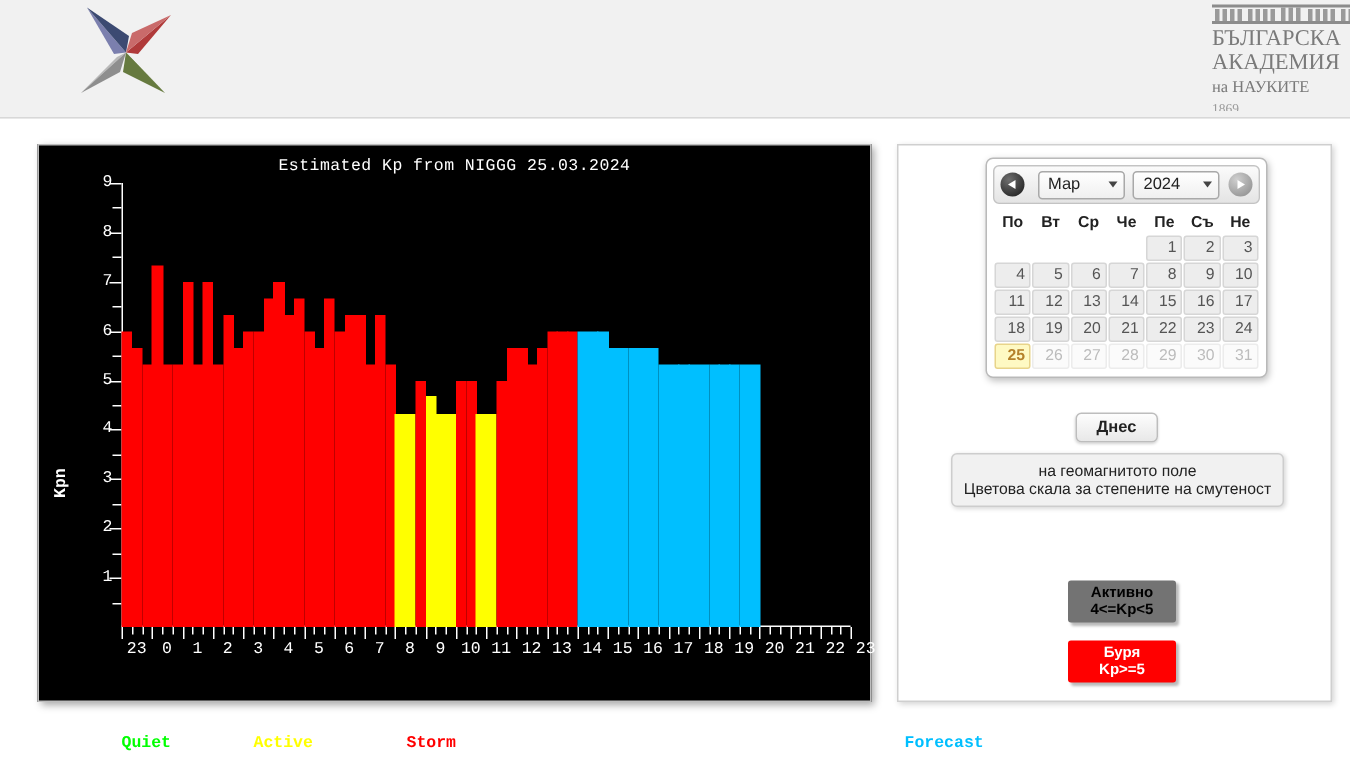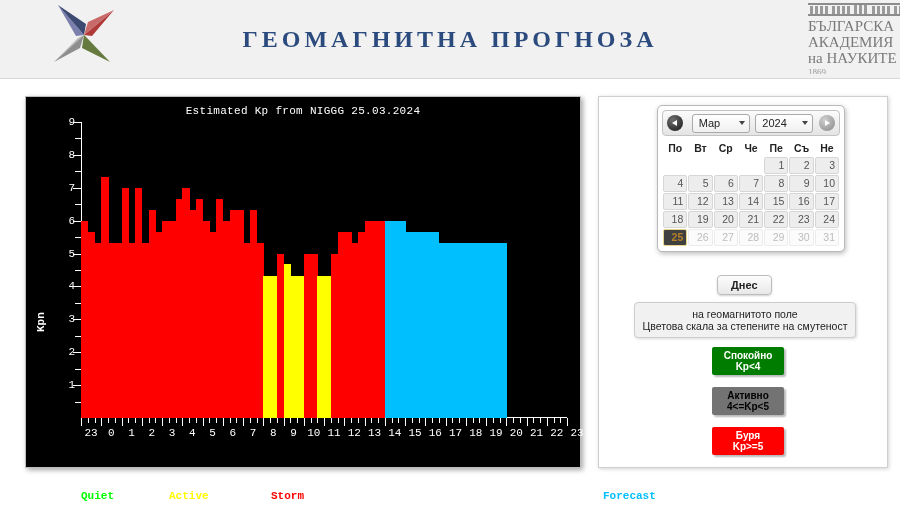--- a/index.html
+++ b/index.html
@@ -30,21 +30,21 @@
     overflow:hidden;color:#6b6b6b;
   }
   #bas-building{
     width:100px;height:15px;margin:2px 0 1px 0;
     display:block;
   }
   .bas-line{
     font-family:"Liberation Serif", serif;
     font-size:15px;line-height:16px;white-space:nowrap;color:#7a7a7a;
   }
-  .bas-line.small{font-size:15px;}
+  .bas-line.small{font-size:11px;}
   #bas-year{
     font-family:"Liberation Serif", serif;
     font-size:9px;color:#9a9a9a;white-space:nowrap;margin-top:1px;
   }
 
   
   #chart-panel{
     position:absolute;left:25px;top:96px;width:556px;height:372px;
     background:#000;border:1px solid #bdbdbd;
     box-shadow:2px 2px 5px rgba(0,0,0,.35);
@@ -144,21 +144,21 @@
   #cal-grid td{
     width:24px;height:17px;padding:0;text-align:right;
   }
   .day{
     display:block;font-size:10.5px;color:#555;
     background:#ededed;border:1px solid #d6d6d6;border-radius:2px;
     padding:1px 3px 1px 0;line-height:13px;
   }
   .day.muted{color:#bcbcbc;background:#fbfbfb;border-color:#ececec;}
   .day.today{
-    color:#b5812a;background:#404040;border:1px solid #e8d48a;font-weight:bold;text-align:right;
+    color:#b5812a;background:#fef9c3;border:1px solid #e8d48a;font-weight:bold;text-align:right;
   }
   .day.empty{background:transparent;border-color:transparent;}
 
   
   #today-btn{
     position:absolute;left:118px;top:178px;
     background:linear-gradient(#fdfdfd,#e8e8e8);
     border:1px solid #bdbdbd;border-radius:4px;
     font-size:11px;font-weight:bold;color:#222;
     padding:3px 13px;box-shadow:0 1px 2px rgba(0,0,0,.18);
@@ -193,21 +193,20 @@
       <polygon points="40,33 14,3 42,22" fill="#3c4a72"></polygon>
       <polygon points="40,33 70,8 48,34" fill="#b03a3a"></polygon>
       <polygon points="40,33 70,8 44,20" fill="#c96a6a"></polygon>
       <polygon points="40,33 10,60 34,36" fill="#b9b9b9"></polygon>
       <polygon points="40,33 10,60 36,46" fill="#8e8e8e"></polygon>
       <polygon points="40,33 66,60 44,38" fill="#8d9f63"></polygon>
       <polygon points="40,33 66,60 38,46" fill="#667a3f"></polygon>
     </svg>
   </div>
 
-  <div id="page-title">ГЕОМАГНИТНА ПРОГНОЗА</div>
 
   <div id="bas-logo">
     <svg id="bas-building" viewBox="0 0 100 15">
       <rect x="0" y="1" width="100" height="2" fill="#8c8c8c"></rect>
       <rect x="0" y="12" width="100" height="2" fill="#8c8c8c"></rect>
       <g fill="#9a9a9a">
         <rect x="2" y="4" width="3" height="8"></rect>
           <rect x="7" y="4" width="3" height="8"></rect>
         <rect x="12" y="4" width="3" height="8"></rect>
           <rect x="17" y="4" width="3" height="8"></rect>
@@ -595,24 +594,20 @@
     </table>
   </div>
 
   <div id="today-btn">Днес</div>
 
   <div id="scale-caption">
     <div>на геомагнитото поле</div>
     <div>Цветова скала за степените на смутеност</div>
   </div>
 
-  <div class="scale-box" id="scale-quiet">
-    <span>Спокойно</span>
-    <span>Kp&lt;4</span>
-  </div>
   <div class="scale-box" id="scale-active">
     <span>Активно</span>
     <span>4&lt;=Kp&lt;5</span>
   </div>
   <div class="scale-box" id="scale-storm">
     <span>Буря</span>
     <span>Kp&gt;=5</span>
   </div>
 </div>
 

